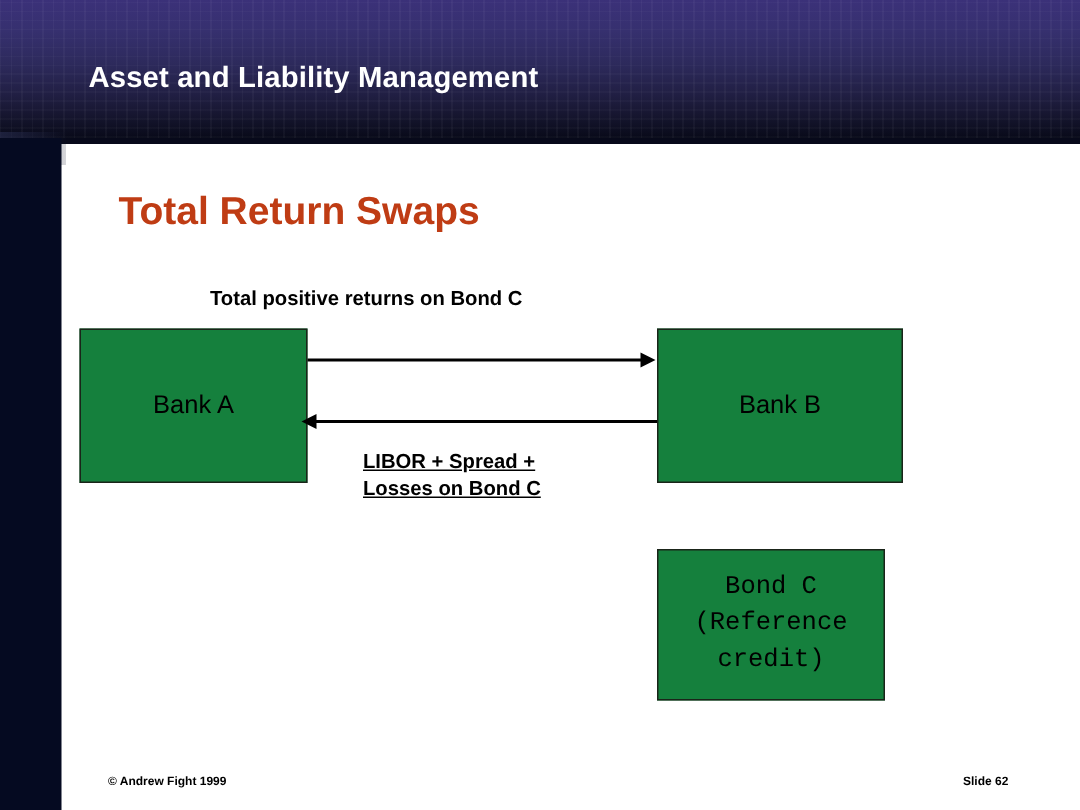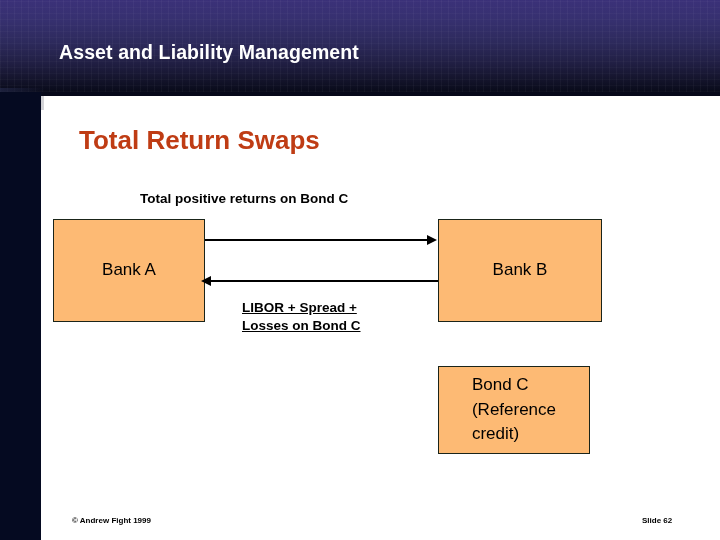--- a/index.html
+++ b/index.html
@@ -123,26 +123,27 @@
   #label-bottom-flow {
     left: 242px;
     top: 299px;
     width: 210px;
     text-decoration: underline;
   }
 
   
   .entity-box {
     position: absolute;
-    background: #fdba74;
+    background: #15803d;
     border: 1.4px solid #1a2419;
     box-sizing: border-box;
     display: flex;
     align-items: center;
     justify-content: center;
+    text-align: center;
     color: #000000;
     font-size: 17px;
     line-height: 1.45;
     white-space: pre-line;
   }
   #box-bank-a {
     left: 53px;
     top: 219px;
     width: 152px;
     height: 103px;
@@ -150,21 +151,22 @@
   #box-bank-b {
     left: 438px;
     top: 219px;
     width: 164px;
     height: 103px;
   }
   #box-bond-c {
     left: 438px;
     top: 366px;
     width: 152px;
-    height: 88px;
+    height: 101px;
+    font-family: Liberation Mono, monospace;
   }
 
   
   .arrow-line {
     position: absolute;
     height: 2px;
     background: #000000;
   }
   .arrow-head {
     position: absolute;

